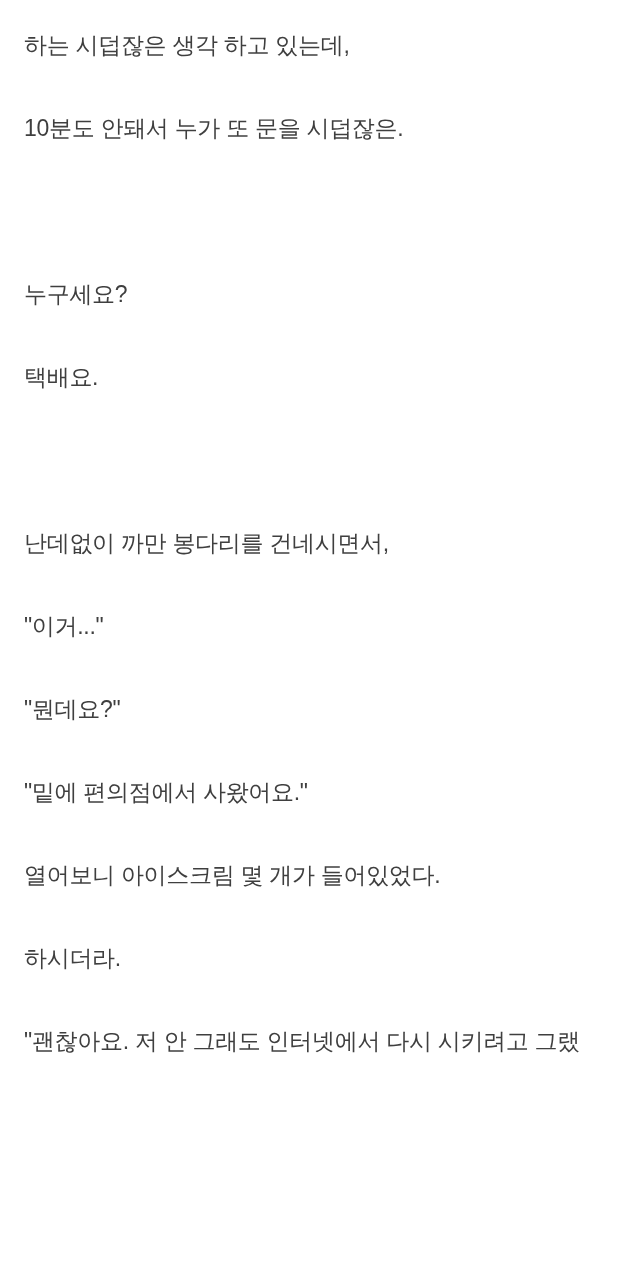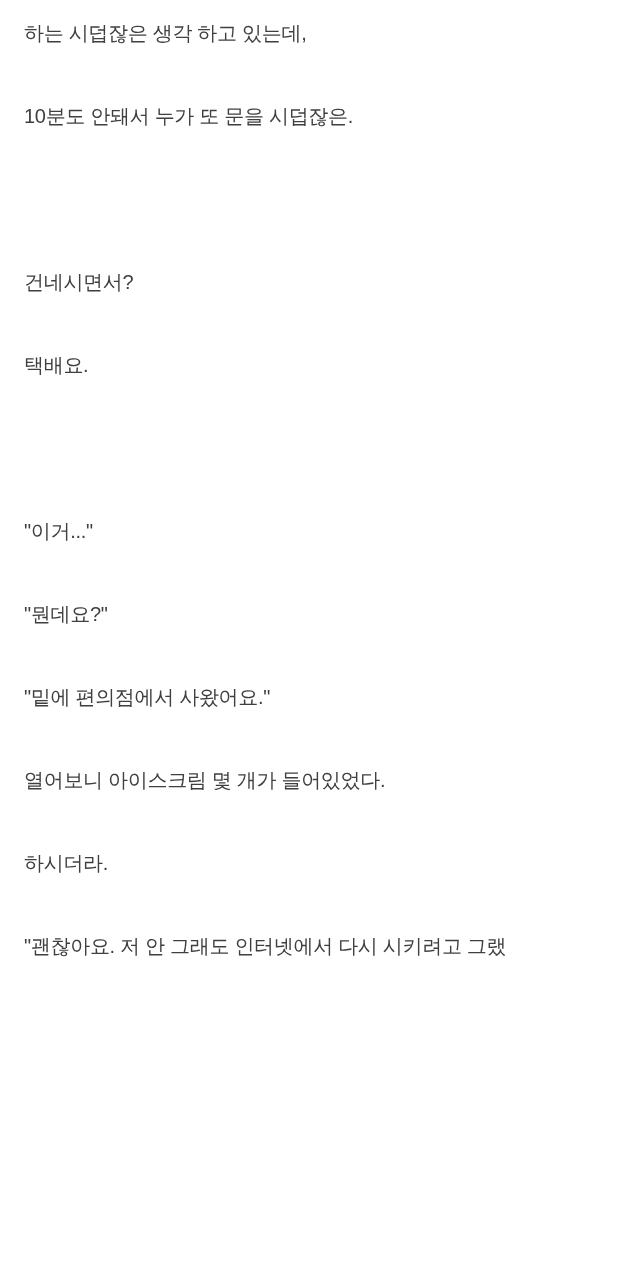--- a/index.html
+++ b/index.html
@@ -14,38 +14,39 @@
   }
   .post-body {
     padding: 22px 10px 0 24px;
     width: 640px;
     height: 1280px;
     overflow: hidden;
   }
   .line {
     display: block;
     height: 23px;
-    margin: 0 0 60px 0;
-    font-size: 20px;
+    margin: 12px 0 60px 0;
+    font-size: 23px;
     line-height: 23px;
     letter-spacing: -0.3px;
     color: #3f3f3f;
     white-space: nowrap;
     font-weight: 400;
   }
 </style>
 </head>
 <body>
 
 <div class="post-body">
   <p class="line">하는 시덥잖은 생각 하고 있는데,</p>
   <p class="line">10분도 안돼서 누가 또 문을 시덥잖은.</p>
   <p class="line"></p>
-  <p class="line">건네시면서?</p>
+  <p class="line">누구세요?</p>
   <p class="line">택배요.</p>
   <p class="line"></p>
+  <p class="line">난데없이 까만 봉다리를 건네시면서,</p>
   <p class="line">"이거..."</p>
   <p class="line">"뭔데요?"</p>
   <p class="line">"밑에 편의점에서 사왔어요."</p>
   <p class="line">열어보니 아이스크림 몇 개가 들어있었다.</p>
   <p class="line">하시더라.</p>
   <p class="line">"괜찮아요. 저 안 그래도 인터넷에서 다시 시키려고 그랬</p>
 </div>
 
 </body></html>

